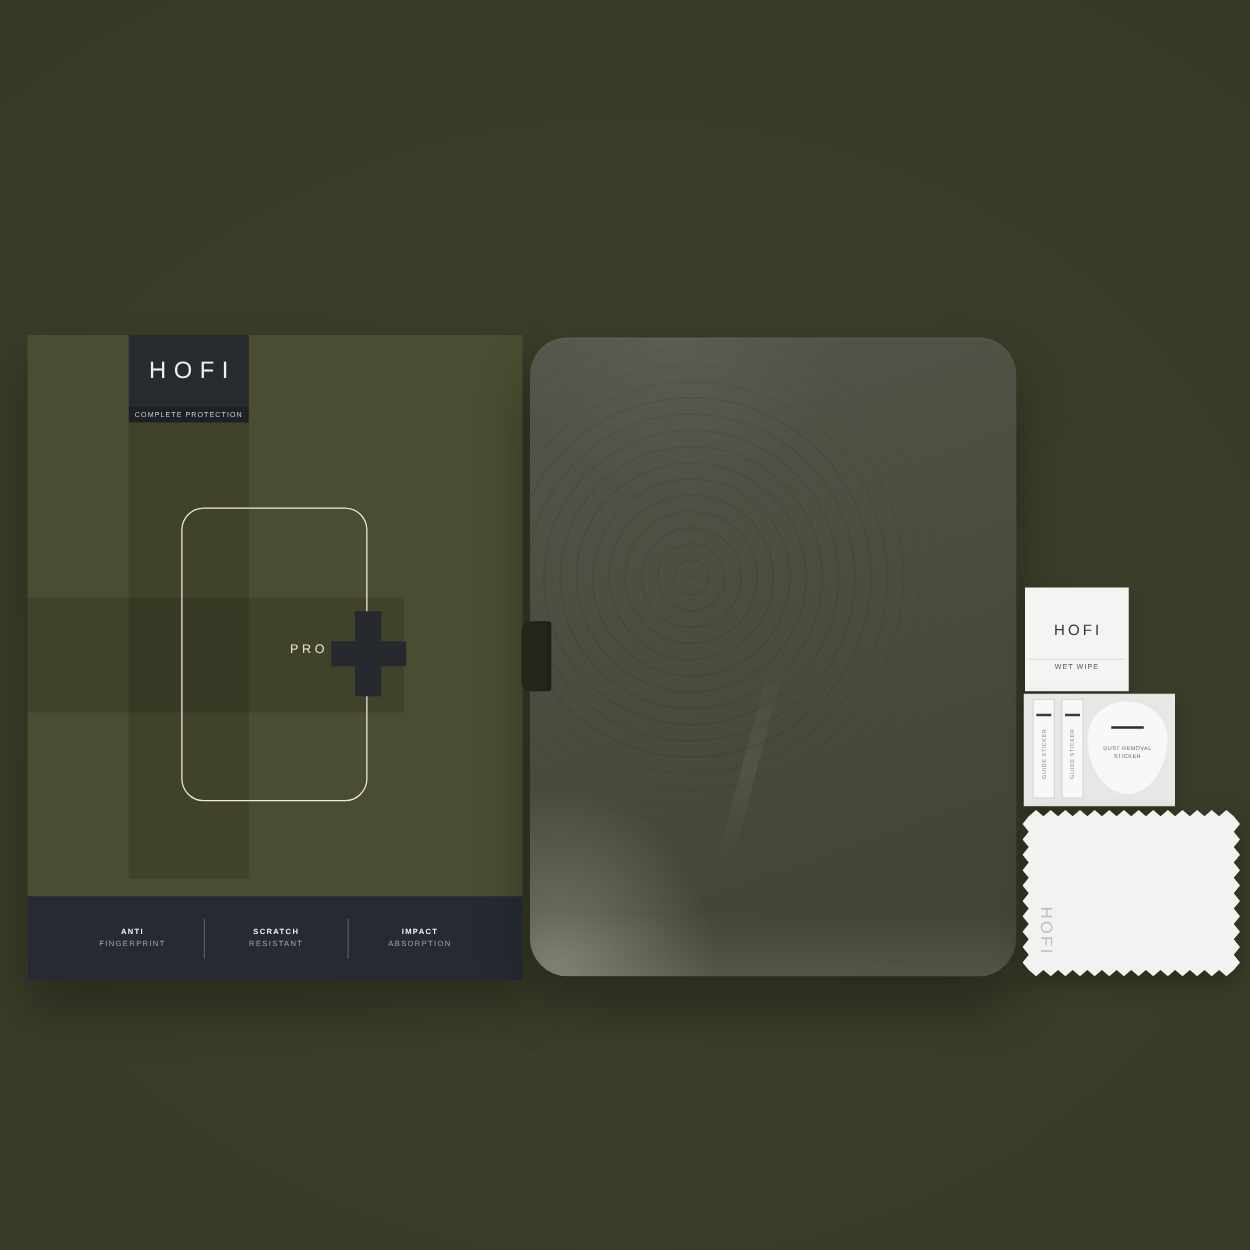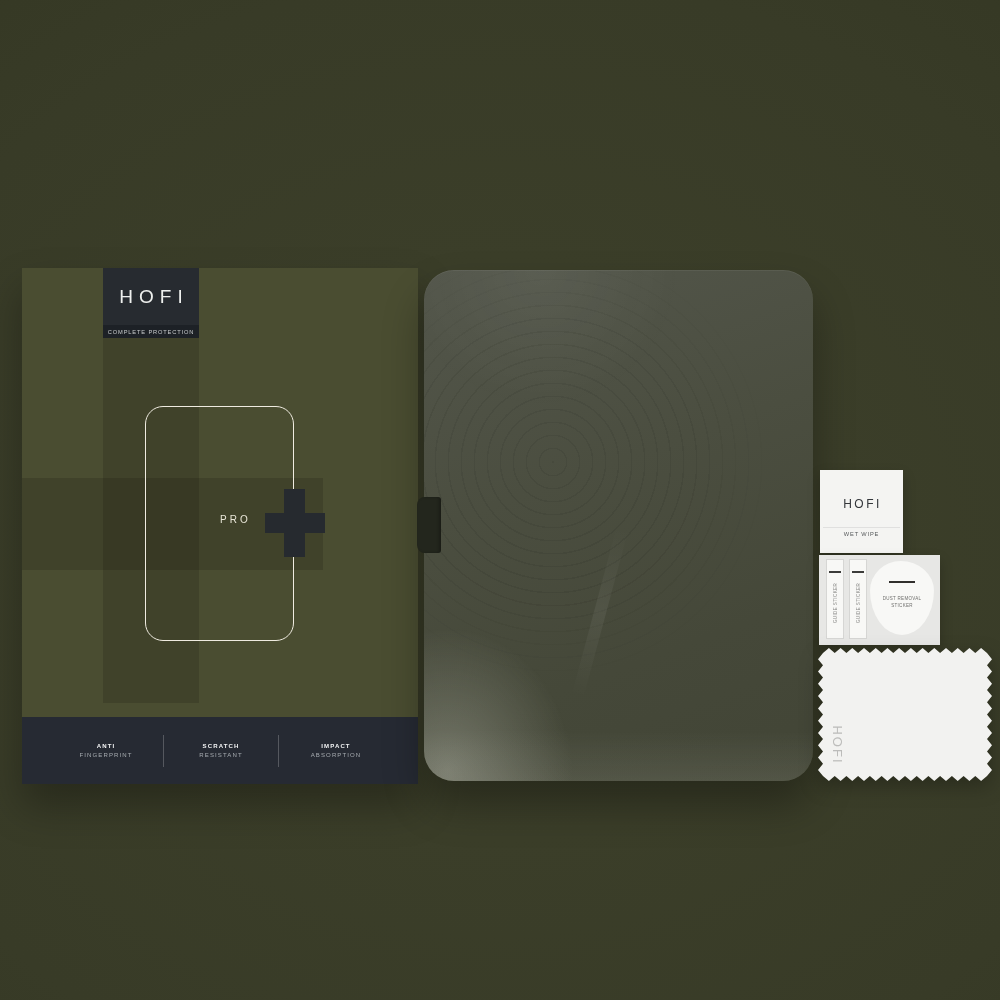--- a/index.html
+++ b/index.html
@@ -14,21 +14,21 @@
     display:flex;align-items:center;justify-content:center;}
   .logo-text{color:#eef0ee;font-size:19px;letter-spacing:6px;font-weight:400;padding-left:6px;}
   .tagline-strip{position:absolute;left:81px;top:57px;width:96px;height:13px;background:#1d2126;
     display:flex;align-items:center;justify-content:center;overflow:hidden;}
   .tagline-text{color:#c9ccce;font-size:11px;letter-spacing:1.6px;white-space:nowrap;
     transform:scale(0.52);transform-origin:center;}
   .vbar{position:absolute;left:81px;top:70px;width:96px;height:365px;background:rgba(24,27,13,0.20);}
   .hbar{position:absolute;left:0;top:210px;width:301px;height:92px;background:rgba(24,27,13,0.20);}
   .outline{position:absolute;left:123px;top:138px;width:149px;height:235px;
     border:1.5px solid #efebe0;border-radius:18px;z-index:2;}
-  .pro-label{position:absolute;left:198px;top:246px;color:#e9e6d8;font-size:10px;
+  .pro-label{position:absolute;left:210px;top:246px;color:#e9e6d8;font-size:10px;
     letter-spacing:3px;z-index:3;}
   .plus{position:absolute;left:0;top:0;z-index:3;}
   .plus .pv{position:absolute;left:262px;top:221px;width:21px;height:68px;background:#262a2f;}
   .plus .ph{position:absolute;left:243px;top:245px;width:60px;height:20px;background:#262a2f;}
   .featbar{position:absolute;left:0;top:449px;width:396px;height:67px;background:#262a33;
     display:flex;align-items:center;padding:0 27px;}
   .feat{width:114px;display:flex;justify-content:center;align-items:center;height:100%;}
   .feat-inner{flex:none;width:200px;text-align:center;transform:scale(0.55);transform-origin:center;line-height:1.6;}
   .feat-l1{color:#f2f3f4;font-weight:700;font-size:11px;letter-spacing:2px;}
   .feat-l2{color:#a6abb0;font-size:11px;letter-spacing:2px;}

